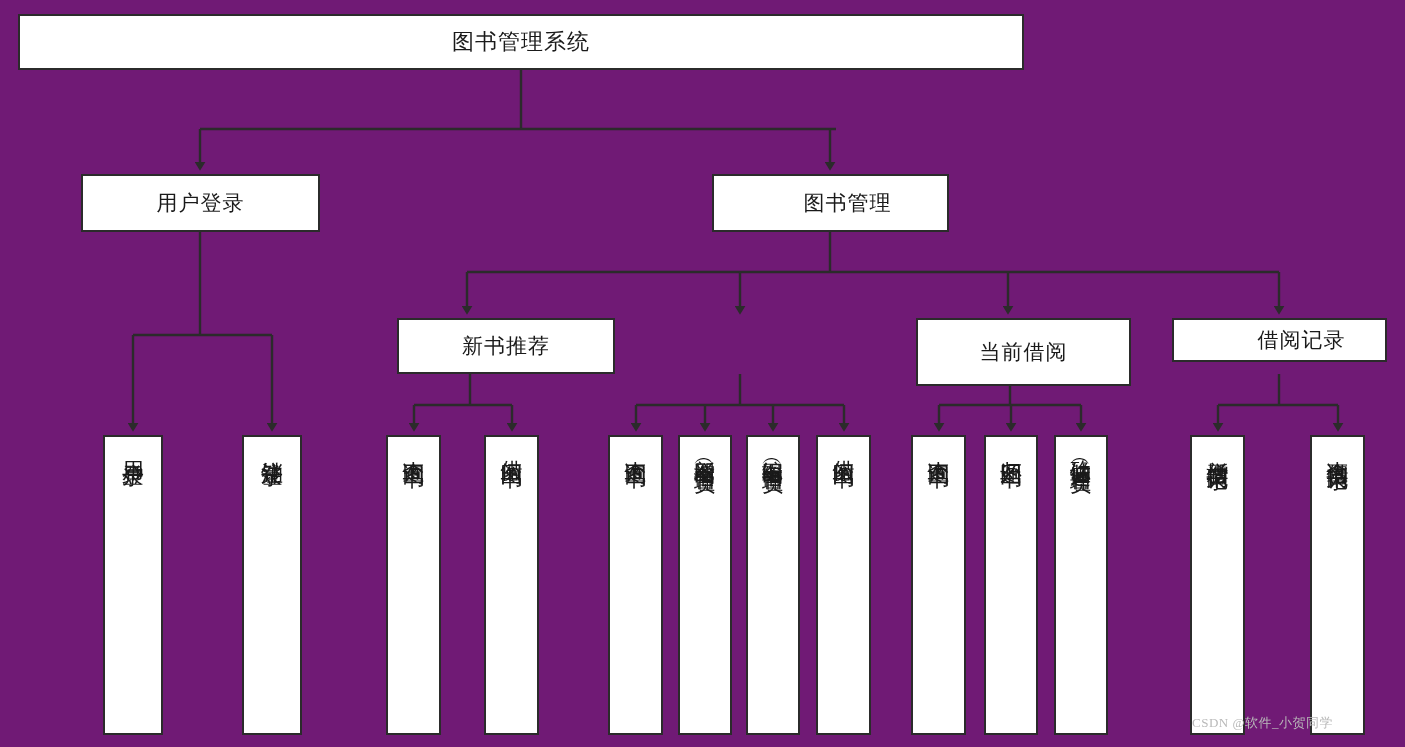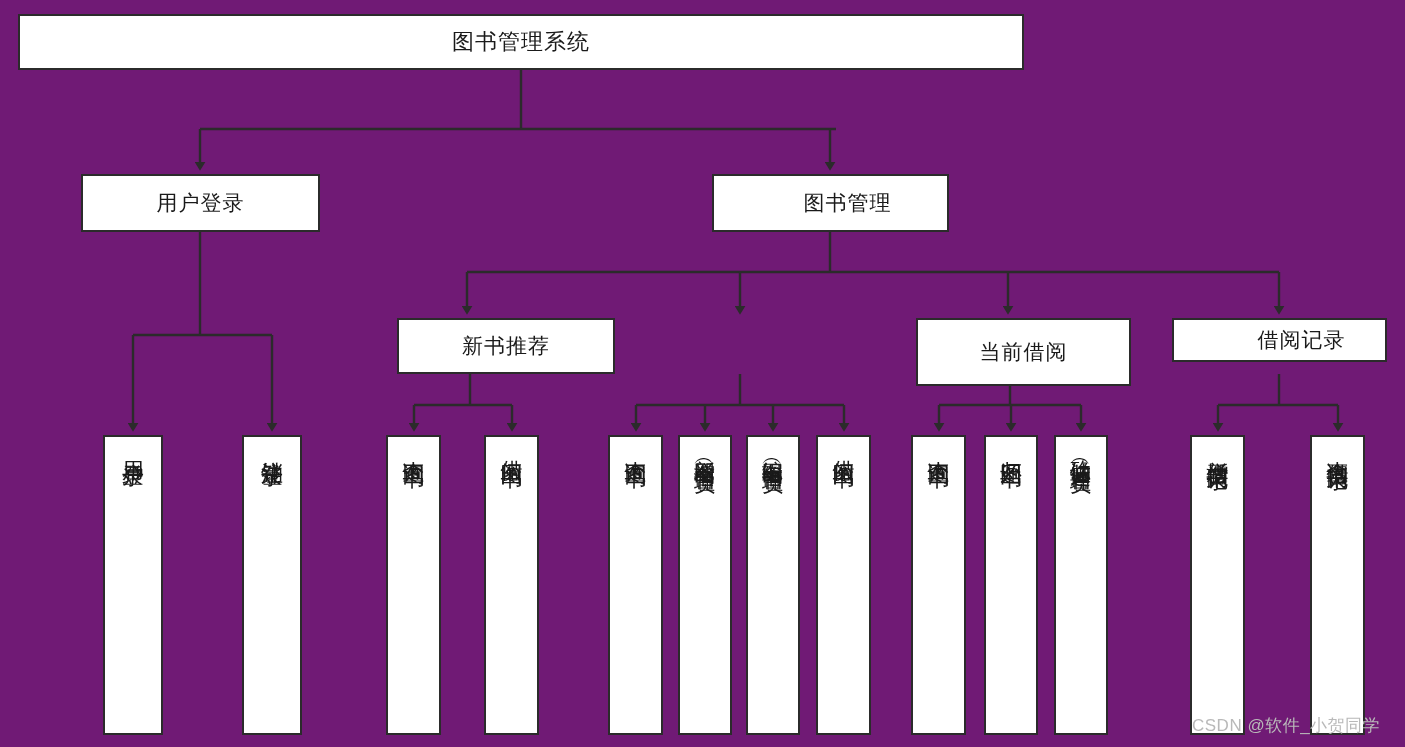--- a/index.html
+++ b/index.html
@@ -59,25 +59,26 @@
     font-size: 22px;
     letter-spacing: 2px;
     line-height: 1;
     white-space: pre;
   }
   .node.vert.tall .label {
     font-size: 21px;
   }
   .watermark {
     position: absolute;
-    font-size: 17px;
+    font-size: 13px;
     color: #b9b9b9;
     letter-spacing: 0.5px;
     white-space: nowrap;
     user-select: none;
+    font-family: Liberation Serif, serif;
   }
 </style>
 </head>
 <body>
 
 <div id="canvas">
 
   <svg class="connectors" viewBox="0 0 1405 747" xmlns="http://www.w3.org/2000/svg">
     <defs>
       <marker id="arrow" markerWidth="9" markerHeight="11" refX="1.2" refY="5.5" orient="auto" markerUnits="userSpaceOnUse">

